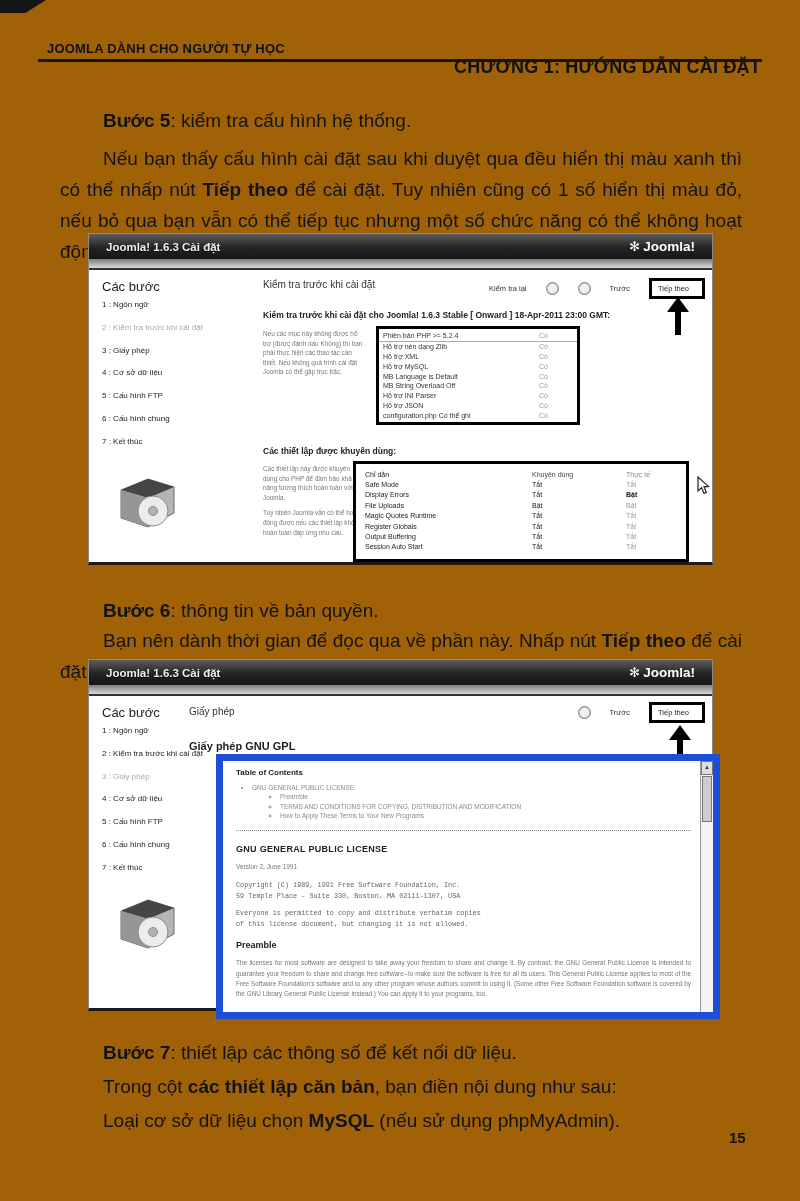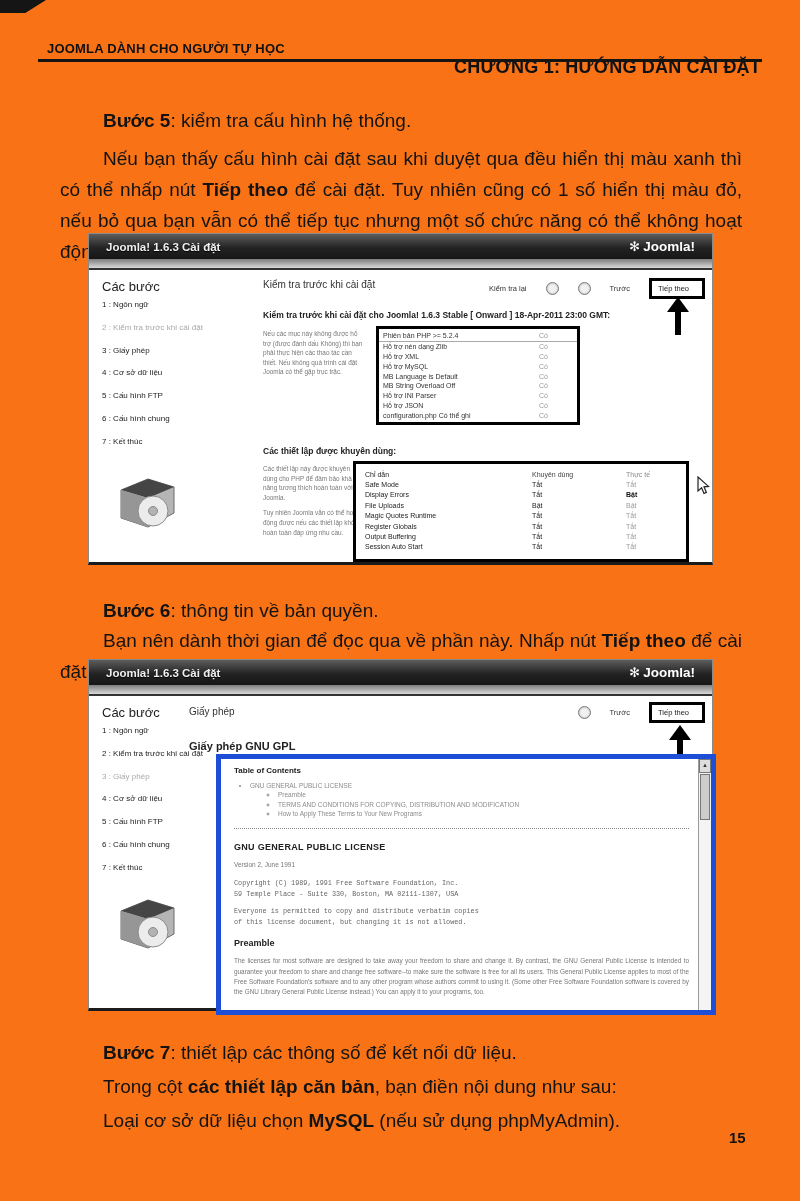--- a/index.html
+++ b/index.html
@@ -1,16 +1,16 @@
 <!DOCTYPE html>
 <html><head>
 <meta charset="utf-8">
 <style>
   html,body{margin:0;padding:0;background:#ddd;}
-  .page{position:relative;width:800px;height:1201px;margin:0 auto;background:#f97316;
+  .page{position:relative;width:800px;height:1201px;margin:0 auto;background:#a16207;
         font-family:"Liberation Sans",sans-serif;overflow:hidden;color:#111;}
   
   .artifact{position:absolute;left:0;top:0;width:46px;height:13px;background:#151515;
             clip-path:polygon(0 0,100% 0,55% 100%,0 100%);}
   .hdr-left{position:absolute;left:47px;top:41px;font-size:13px;font-weight:bold;letter-spacing:.2px;}
   .hdr-right{position:absolute;right:39px;top:57px;font-size:18px;font-weight:bold;letter-spacing:.2px;}
   .hdr-rule{position:absolute;left:38px;right:38px;top:59px;height:3px;background:#141414;}
   
   .para{position:absolute;left:60px;width:682px;font-size:19px;line-height:31px;color:#131313;}
   .para.ind{text-indent:43px;}
@@ -63,21 +63,21 @@
   .rec-note .blk+.blk{margin-top:6px;}
   .t2{position:absolute;left:264px;top:191px;width:330px;border:3px solid #000;background:#fff;
       padding:5px 0 7px;}
   .t2 .row{display:flex;font-size:7px;color:#222;padding:1.7px 0 1.7px 9px;}
   .t2 .c1{width:167px;} .t2 .c2{width:94px;} .t2 .c3{flex:1;color:#9a9a9a;}
   .t2 .hrow .c2{color:#444;} .t2 .hrow .c3{color:#8a8a8a;}
   .t2 .c3.b{font-weight:bold;color:#111;}
   .cursor{position:absolute;left:697px;top:476px;}
   
   .lic-hd{position:absolute;left:100px;top:44px;font-size:11px;font-weight:bold;color:#222;}
-  .licbox{position:absolute;left:127px;top:58px;width:490px;height:251px;border:5px solid #1d4ed8;background:#fff;}
+  .licbox{position:absolute;left:127px;top:58px;width:490px;height:251px;border:7px solid #1d4ed8;background:#fff;}
   .licsb{position:absolute;right:0;top:0;bottom:0;width:12px;border-left:1px solid #999;background:#f4f4f4;}
   .licsb .up{height:12px;border:1px solid #777;background:#ddd;font-size:6px;text-align:center;
              line-height:11px;color:#333;}
   .licsb .thumb{margin:1px 1px 0;height:44px;border:1px solid #777;background:#ccc;}
   .liccontent{position:absolute;left:0;top:0;right:14px;bottom:0;padding:7px 8px 6px 13px;overflow:hidden;}
   .toc-hd{font-size:8px;font-weight:bold;color:#222;}
   .toc ul{margin:7px 0 0 16px;padding:0;list-style:disc;}
   .toc ul ul{list-style:circle;margin:2px 0 0 28px;}
   .toc li{font-size:6.5px;color:#8b8b8b;margin-bottom:2.5px;}
   .licrule{border:none;border-top:1px dotted #8a8a8a;margin:11px 0 13px;}

